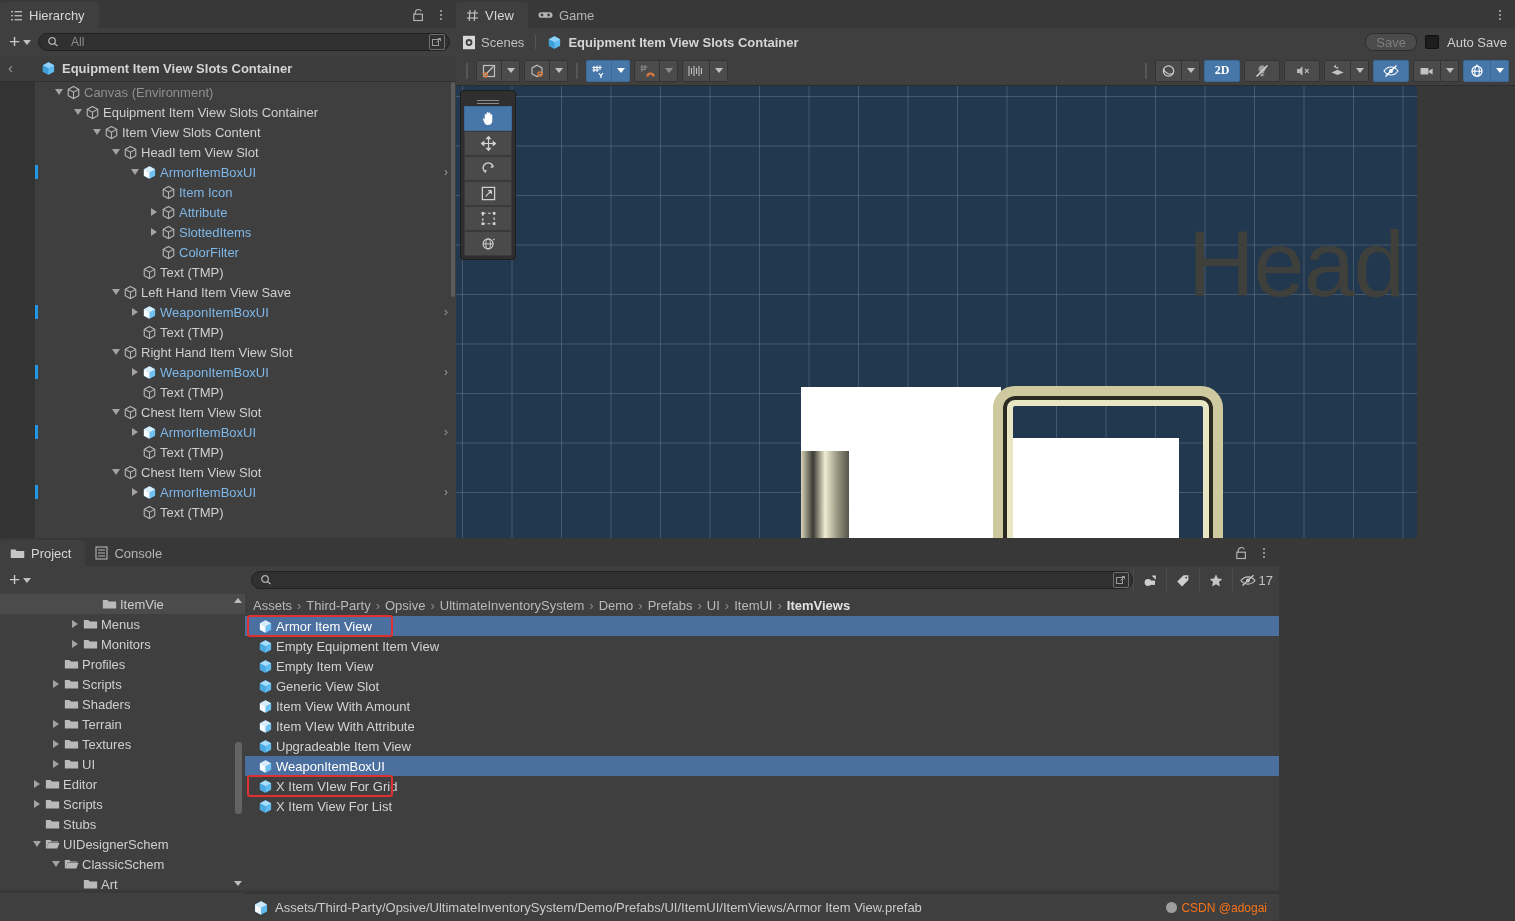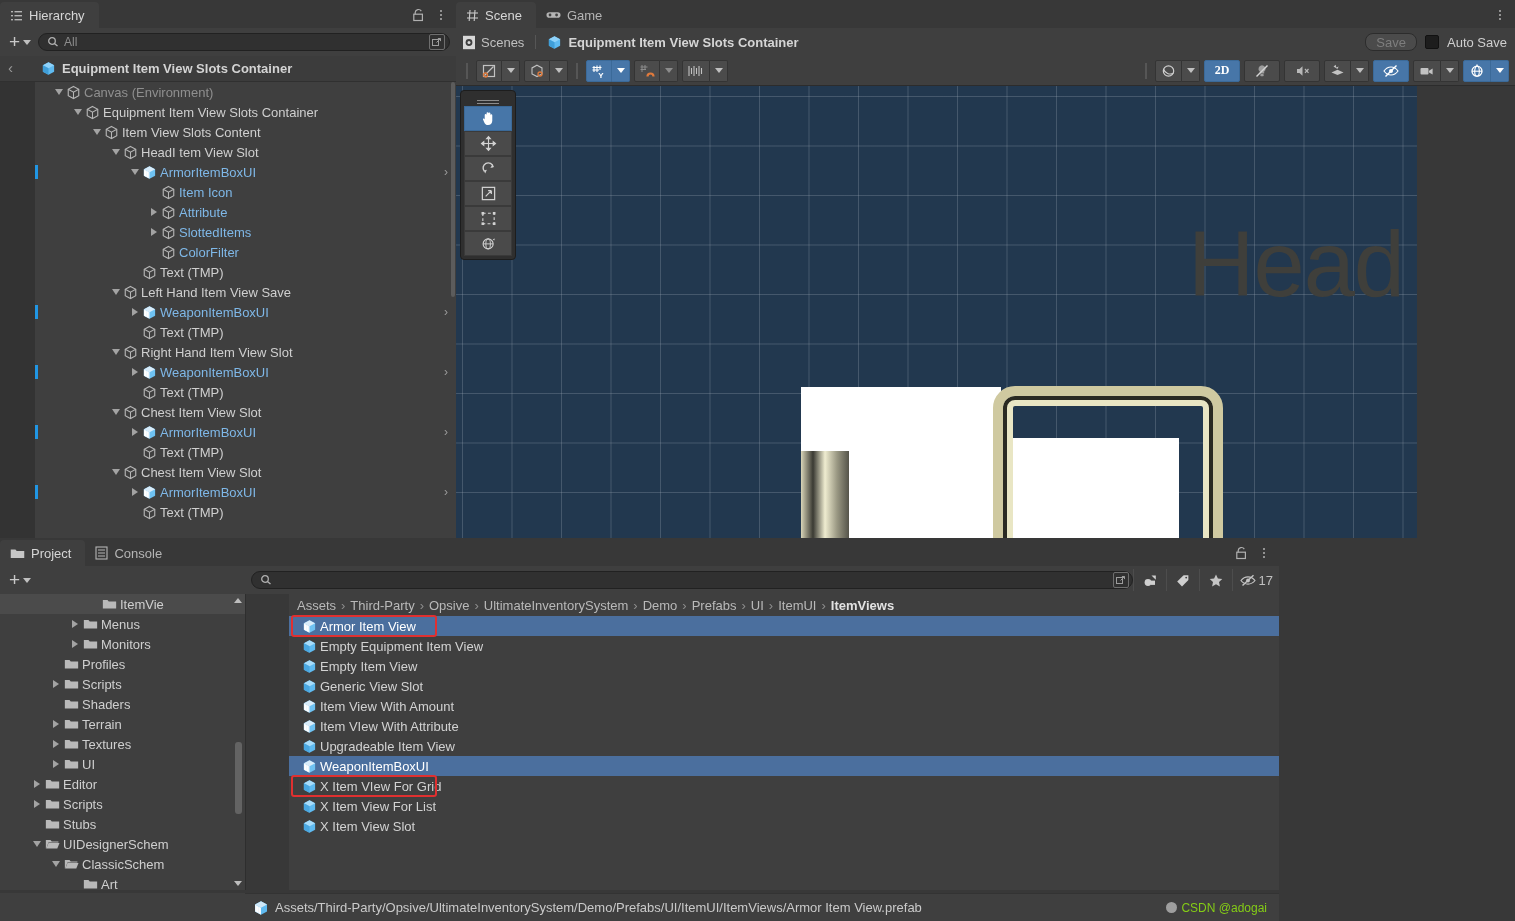--- a/index.html
+++ b/index.html
@@ -23,21 +23,21 @@
 
   
   #hierarchy{ left:0; top:0; width:456px; height:538px; background:#383838; }
   #hierarchy .tabbar{ background:#383838; }
   #hierarchy .tab.active{ background:#3f3f3f; }
   .h-toolbar{ height:28px; background:#3f3f3f; display:flex; align-items:center; padding:0 6px; gap:4px;}
   .plus-btn{ display:flex; align-items:center; gap:3px; padding:0 3px; cursor:default; }
   .plus-glyph{ font-size:19px; line-height:14px; color:#c8c8c8; font-weight:400; }
   .caret-dn{ width:0;height:0;border-left:4px solid transparent;border-right:4px solid transparent;border-top:5px solid #c0c0c0; }
   .search-box{ flex:1; height:18px; background:#303030; border:1px solid #212121; border-radius:9px;
-      display:flex; align-items:center; padding:0 4px 0 8px; gap:5px; }
+      display:flex; align-items:center; padding:0 4px 0 8px; gap:12px; }
   .search-box .ph{ color:#8d8d8d; font-size:12px; }
   .srch-ico{ width:12px;height:12px; }
   .pick-ico{ width:16px;height:16px;border:1px solid #6e6e6e; border-radius:2px; margin-left:auto; display:flex;align-items:center;justify-content:center;}
   .breadcrumb-row{ height:26px; background:#3c3c3c; border-bottom:1px solid #303030; display:flex; align-items:center; padding-left:6px; gap:8px;}
   .back-arrow{ color:#9a9a9a; font-size:15px; padding:0 6px 2px 2px;}
   .bc-title{ display:flex; align-items:center; gap:6px; font-size:13px; font-weight:bold; color:#d4d4d4; margin-left:14px;}
 
   .tree{ position:relative; height:456px; background:#3f3f3f; overflow:hidden; }
   .tree .gutter{ position:absolute; left:0; top:0; width:35px; height:100%; background:#333333; }
   .row{ position:relative; height:20px; display:flex; align-items:center; padding-left:35px; }
@@ -99,42 +99,42 @@
   #project .tabbar{ background:#383838; }
   .proj-topline{ position:absolute; left:0; top:0; width:96px; height:2px; background:#3a79c4; }
   .p-toolrow{ height:28px; background:#3f3f3f; display:flex; align-items:center; }
   .p-left-tools{ width:245px; display:flex; align-items:center; padding-left:6px; }
   .p-right-tools{ flex:1; display:flex; align-items:center; gap:0; padding-right:6px;}
   .p-search{ flex:1; height:18px; margin-left:6px; background:#303030; border:1px solid #212121; border-radius:9px;
       display:flex; align-items:center; padding:0 3px 0 8px; }
   .pico-btn{ width:33px; height:22px; display:flex; align-items:center; justify-content:center; border-left:1px solid #4d4d4d;}
   .hidecount{ display:flex; align-items:center; gap:2px; padding-left:6px; border-left:1px solid #4d4d4d; height:22px; font-size:13px; color:#c0c0c0;}
 
-  .p-body{ position:relative; height:296px; display:flex;gap:44px; }
+  .p-body{ position:relative; height:296px; display:flex; }
   .p-tree{ width:245px; background:#3f3f3f; position:relative; overflow:hidden; }
   .p-tree .prow{ height:20px; display:flex; align-items:center; padding-left:6px; }
   .p-tree .prow.sel{ background:#4b4b4b; }
   .folder{ width:14px;height:12px;flex:0 0 14px;margin:0 4px 0 2px;}
   .p-tree-scroll{ position:absolute; right:3px; top:148px; width:7px; height:72px; background:#636363; border-radius:3px;}
   .p-tree-up{ position:absolute; right:1px; top:1px; width:12px;height:12px;}
   .p-tree-dn{ position:absolute; right:1px; bottom:1px; width:12px;height:12px;}
 
   .p-assets{ flex:1; background:#3f3f3f; position:relative; }
   .bcrumbs{ height:22px; display:flex; align-items:center; gap:5px; padding-left:8px; font-size:13px; color:#b9b9b9; background:#3f3f3f;}
   .bcrumbs b{ color:#e2e2e2; }
   .bcrumbs span.sepc{ color:#8d8d8d; }
   .arow{ height:20px; display:flex; align-items:center; padding-left:12px; position:relative; }
   .arow.sel{ background:#4b6f9e; }
   .arow .alabel{ font-size:13px; color:#d2d2d2; }
   .arow.sel .alabel{ color:#ffffff; }
   .redbox{ position:absolute; border:2px solid #e03030; border-radius:3px; pointer-events:none; }
 
   .p-status{ position:absolute; left:245px; right:0; bottom:0; height:28px; background:#3f3f3f; display:flex; align-items:center; padding-left:8px; gap:6px; border-top:1px solid #333;}
   .p-status .stxt{ font-size:13px; color:#cacaca; white-space:nowrap;}
-  .watermark{ margin-left:auto; padding-right:12px; font-size:12px; color:#84cc16; display:flex; align-items:center; gap:4px;}
+  .watermark{ margin-left:auto; padding-right:12px; font-size:12px; color:#f97316; display:flex; align-items:center; gap:4px;}
   .wm-badge{ width:11px;height:11px;border-radius:50%;background:#9e9e9e;}
   .bottomline{ position:absolute; left:0; bottom:0; width:245px; height:28px; background:#3f3f3f;}
   .vsplit{ position:absolute; left:245px; top:0; bottom:0; width:1px; background:#2e2e2e;}
 </style>
 </head>
 <body>
 
 <div class="app">
 
   <div class="panel" id="hierarchy">
@@ -482,21 +482,21 @@
         <span class="ico">
           <svg width="13" height="13" viewBox="0 0 13 13">
               <g stroke="#c8c8c8" stroke-width="1.1">
                 <line x1="4" y1="1" x2="3.2" y2="12"></line>
                 <line x1="9" y1="1" x2="8.2" y2="12"></line>
                 <line x1="1" y1="4" x2="12" y2="4"></line>
                 <line x1="1" y1="9" x2="12" y2="9"></line>
               </g>
             </svg>
         </span>
-        <span>Scene</span>
+        <span>VIew</span>
       </div>
       <div class="tab">
         <span class="ico">
           <svg width="15" height="12" viewBox="0 0 16 12">
               <rect x="0.5" y="3" width="15" height="6" rx="3" fill="#b4b4b4"></rect>
               <circle cx="4.3" cy="6" r="1.5" fill="#3f3f3f"></circle>
               <circle cx="11.3" cy="6" r="1.5" fill="#3f3f3f"></circle>
             </svg>
         </span>
         <span>Game</span>
@@ -1125,28 +1125,20 @@
                 </svg></span>
               <span class="alabel">X Item VIew For Grid</span>
             </div>
             <div class="arow">
               <span class="cube"><svg viewBox="0 0 16 16" width="15" height="15">
                   <path d="M8 1.3l6 3.2v7L8 14.7 2 11.5v-7z" fill="#5fbaf0"></path>
                   <path d="M8 1.3l6 3.2L8 7.8 2 4.5z" fill="#a7dcfa"></path>
                   <path d="M8 7.8v6.9L2 11.5v-7z" fill="#4aa7e0"></path>
                 </svg></span>
               <span class="alabel">X Item View For List</span>
-            </div>
-            <div class="arow">
-              <span class="cube"><svg viewBox="0 0 16 16" width="15" height="15">
-                  <path d="M8 1.3l6 3.2v7L8 14.7 2 11.5v-7z" fill="#5fbaf0"></path>
-                  <path d="M8 1.3l6 3.2L8 7.8 2 4.5z" fill="#a7dcfa"></path>
-                  <path d="M8 7.8v6.9L2 11.5v-7z" fill="#4aa7e0"></path>
-                </svg></span>
-              <span class="alabel">X Item View Slot</span>
             </div>
           </div>
       <div class="redbox" style="left: 2px; top: 21px; width: 146px; height: 22px;"></div>
           <div class="redbox" style="left: 2px; top: 181px; width: 146px; height: 22px;"></div>
         </div>
     </div>
 
     <div class="bottomline"></div>
     <div class="p-status">
       <span class="ico">

